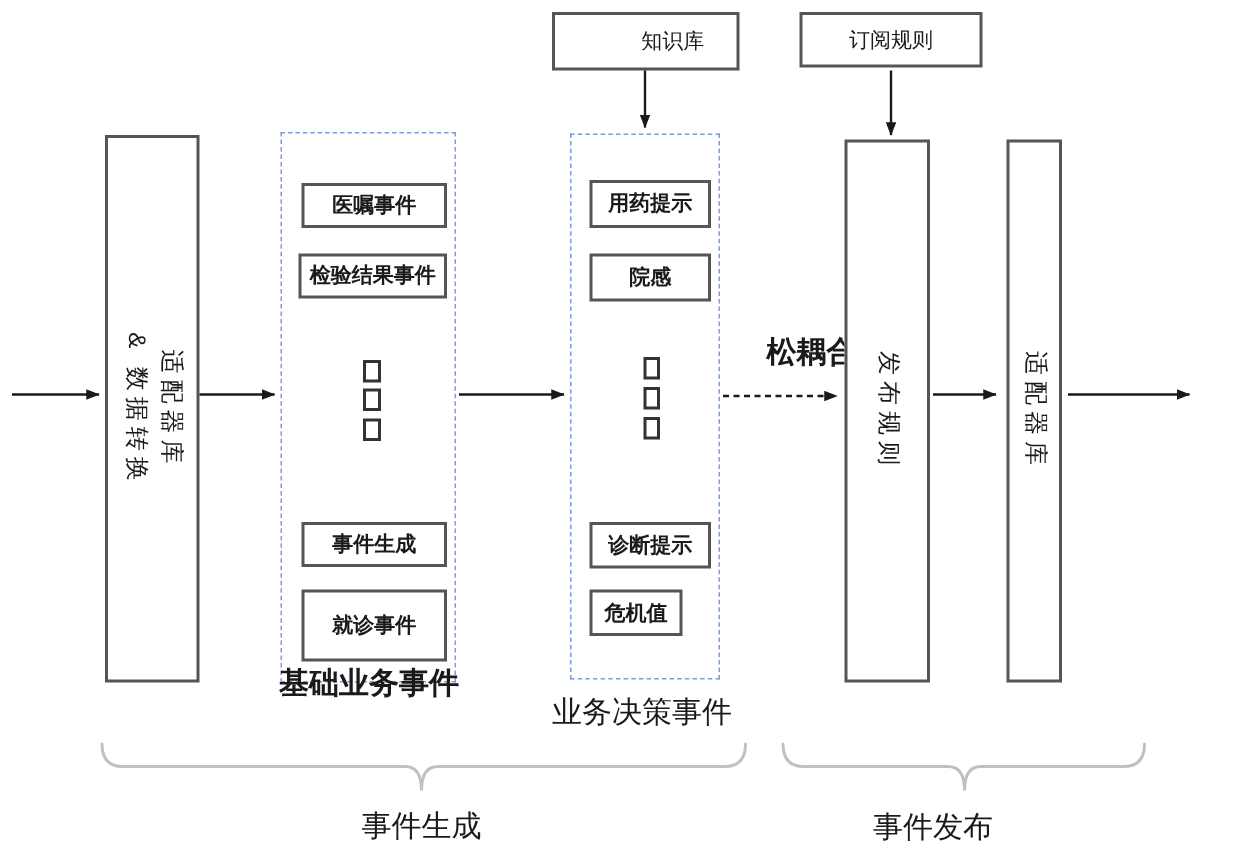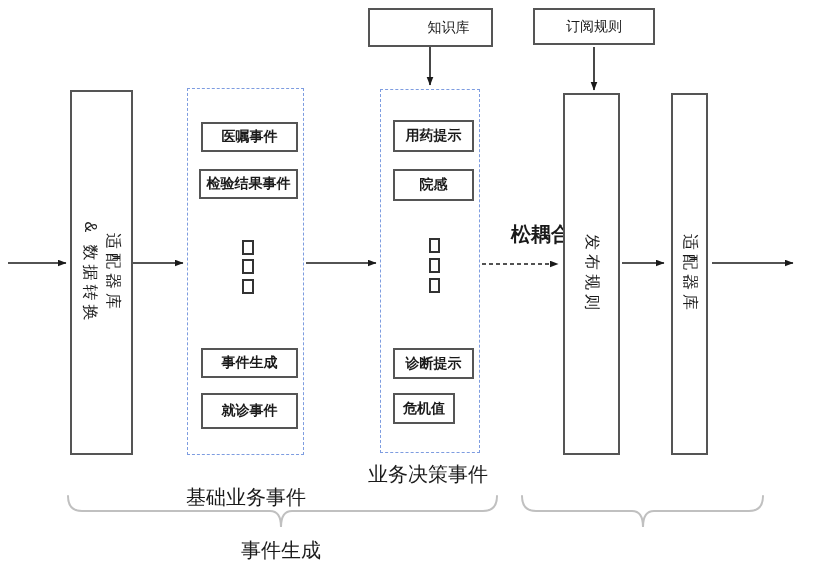--- a/index.html
+++ b/index.html
@@ -50,21 +50,21 @@
     </div>
     <div class="ebox" style="left:11px;top:80px;width:99px;height:30px;">
       <span>检验结果事件</span>
     </div>
     <div class="sq" style="left:54px;top:151px;"></div>
     <div class="sq" style="left:54px;top:170px;"></div>
     <div class="sq" style="left:54px;top:190px;"></div>
     <div class="ebox" style="left:13px;top:259px;width:97px;height:30px;">
       <span>事件生成</span>
     </div>
-    <div class="ebox" style="left:13px;top:304px;width:97px;height:36px;">
+    <div class="ebox" style="left:13px;top:304px;width:97px;height:48px;">
       <span>就诊事件</span>
     </div>
   </div>
 
   <div class="dotted" style="left:380px;top:89px;width:100px;height:364px;">
     <div class="ebox" style="left:12px;top:30px;width:81px;height:32px;">
       <span>用药提示</span>
     </div>
     <div class="ebox" style="left:12px;top:79px;width:81px;height:32px;">
       <span>院感</span>
@@ -83,24 +83,25 @@
   <div class="loose" style="left:511px;top:221px;">松耦合</div>
 
   <div class="box" style="left:563px;top:93px;width:57px;height:362px;">
     <div class="vtext">发布规则</div>
   </div>
 
   <div class="box" style="left:671px;top:93px;width:37px;height:362px;">
     <div class="vtext">适配器库</div>
   </div>
 
-  <div class="caption" style="left:246px;top:484px;">基础业务事件</div>
+  <div class="caption" style="left:246px;top:442px;font-weight:bold;">基础业务事件</div>
   <div class="caption" style="left:428px;top:461px;">业务决策事件</div>
 
   <div class="caption" style="left:281px;top:537px;">事件生成</div>
+  <div class="caption" style="left:622px;top:538px;">事件发布</div>
 
   <svg class="layer" width="822" height="566" viewBox="0 0 822 566">
     <defs>
       <marker id="ah" markerWidth="10" markerHeight="8" refX="8.5" refY="3.5" orient="auto" markerUnits="userSpaceOnUse">
         <path d="M0,0 L9,3.5 L0,7 Z" fill="#1a1a1a"></path>
       </marker>
     </defs>
 
     <line x1="8" y1="263" x2="66" y2="263" stroke="#1a1a1a" stroke-width="1.6" marker-end="url(#ah)"></line>
     <line x1="133" y1="263" x2="183" y2="263" stroke="#1a1a1a" stroke-width="1.6" marker-end="url(#ah)"></line>

